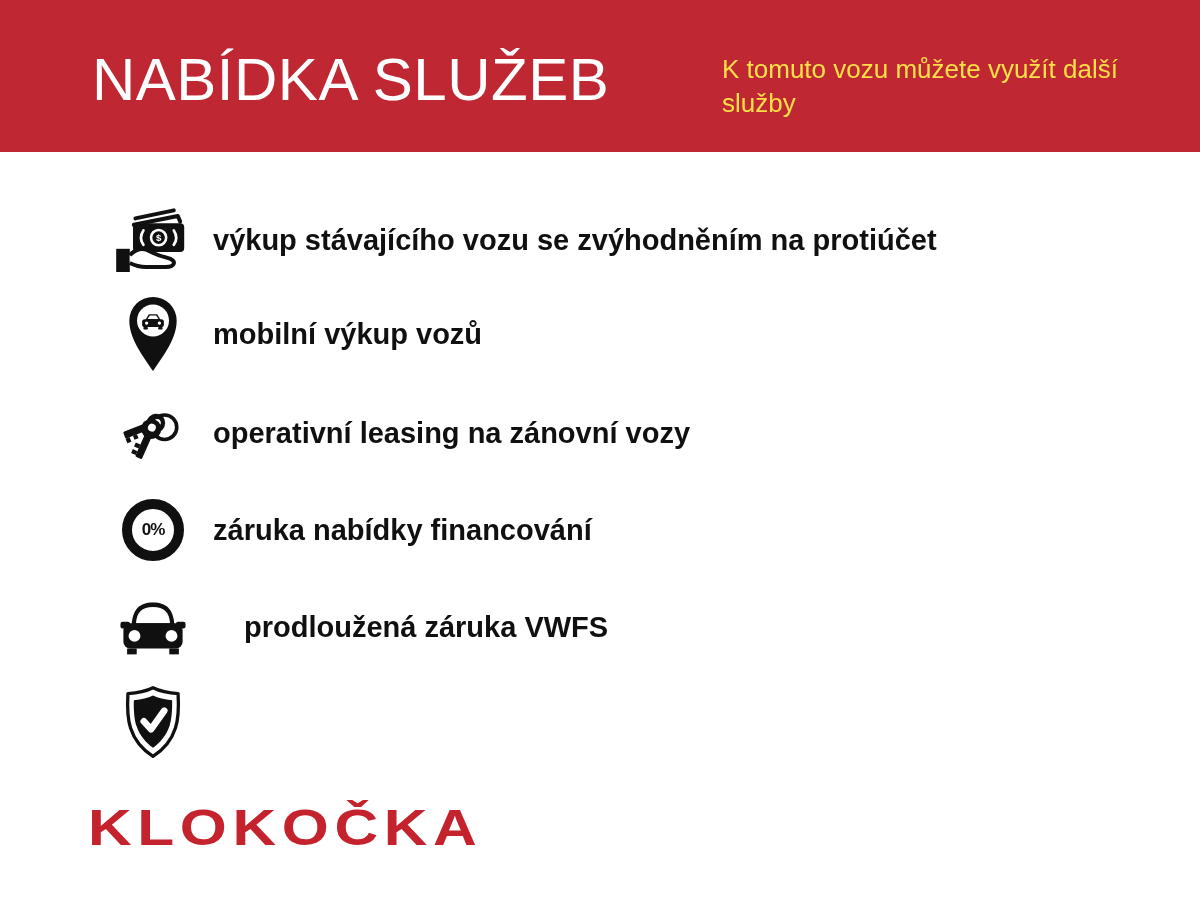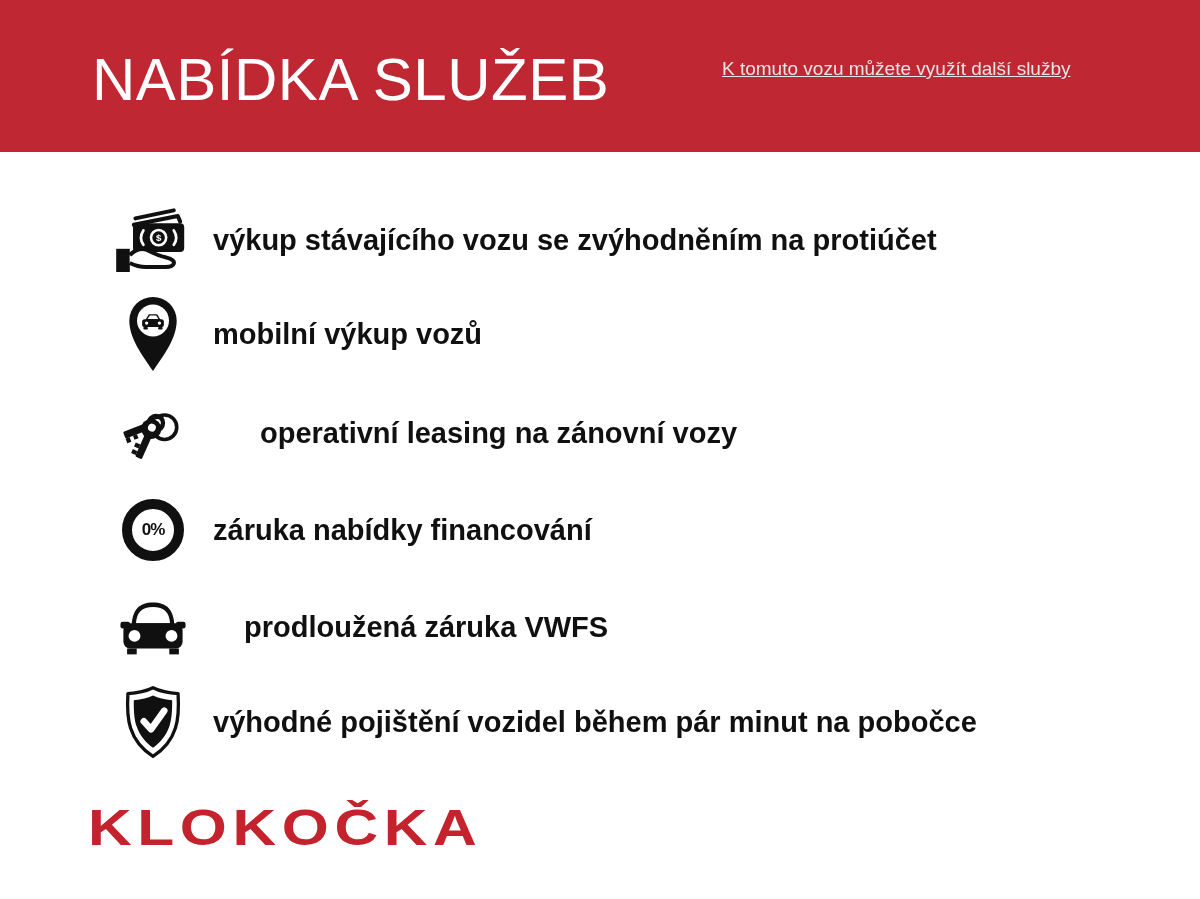--- a/index.html
+++ b/index.html
@@ -20,45 +20,44 @@
     position:absolute; left:92px; top:50px;
     font-size:60px; font-weight:400;
     letter-spacing:0.5px;
     color:#ffffff;
     line-height:1;
     white-space:nowrap;
   }
   .banner-subtitle {
     position:absolute; left:722px; top:52px;
     width:420px;
-    font-size:19px; font-weight:500;
+    font-size:26px; font-weight:500;
     line-height:34px;
-    color:#e5e5e5;
-    text-decoration:underline;
+    color:#fde047;
   }
   
   .service-row {
     position:absolute; left:113px;
     height:86px; width:1000px;
     display:flex; align-items:center;
   }
   .icon-box {
     width:80px; height:86px;
     display:flex; align-items:center; justify-content:center;
     flex:0 0 80px;
   }
   .service-label {
     margin-left:20px;
     font-size:29px; font-weight:700;
     color:#101010;
     white-space:nowrap;
   }
   .row-1 { top:197px; }
   .row-2 { top:291px; }
-  .row-3 { top:390px;gap:47px; }
+  .row-3 { top:390px; }
   .row-4 { top:487px; }
   .row-5 { top:584px;gap:31px; }
   .row-6 { top:679px; }
   
   .zero-ring {
     width:62px; height:62px;
     border:10px solid #101010;
     border-radius:50%;
     display:flex; align-items:center; justify-content:center;
   }
@@ -174,20 +173,19 @@
   </div>
 
   <div class="service-row row-6">
     <div class="icon-box">
       <svg width="66" height="78" viewBox="0 0 100 114">
         <path d="M50,5 C60,10 72,13 88,14 C88,14 90,48 84,66 C78,85 64,100 50,109 C36,100 22,85 16,66 C10,48 12,14 12,14 C28,13 40,10 50,5 z" fill="#ffffff" stroke="#101010" stroke-width="5" stroke-linejoin="round"></path>
         <path d="M50,17 C58,21 67,23 79,24 C79,24 80,49 75,63 C70,78 60,89 50,96 C40,89 30,78 25,63 C20,49 21,24 21,24 C33,23 42,21 50,17 z" fill="#101010"></path>
         <path d="M36,56 L47,68 L67,40" fill="none" stroke="#ffffff" stroke-width="10" stroke-linecap="round" stroke-linejoin="round"></path>
       </svg>
     </div>
-    <div class="service-label">výhodné pojištění vozidel během pár minut na pobočce</div>
   </div>
 
 </main>
 
 <footer>
   <div class="logo">KLOKOČKA</div>
 </footer>
 
 </body></html>

